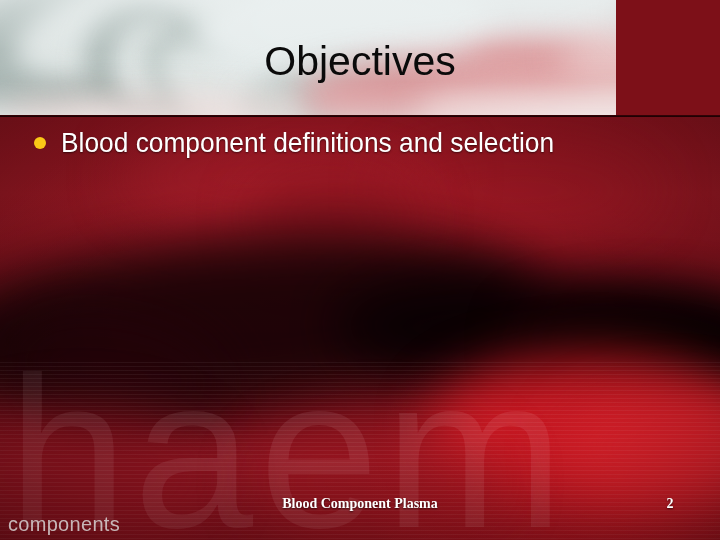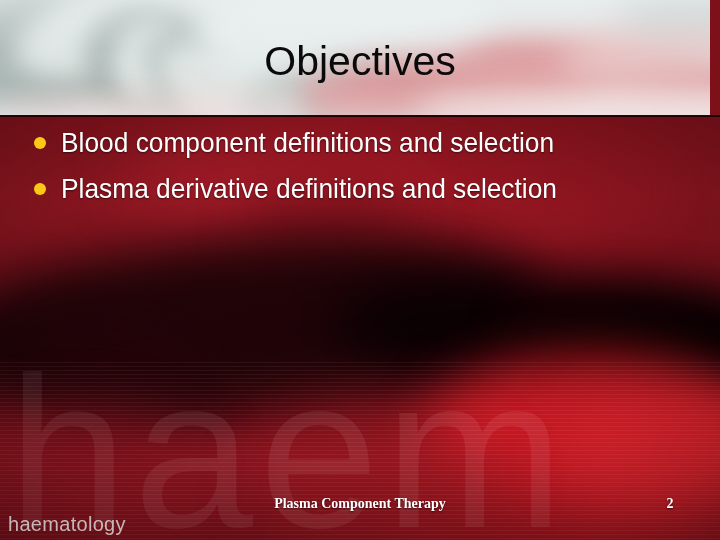--- a/index.html
+++ b/index.html
@@ -13,21 +13,21 @@
     height: 540px;
     overflow: hidden;
     font-family: "Liberation Sans", sans-serif;
     background: #7d1018;
   }
 
   
   .header {
     position: absolute;
     left: 0; top: 0;
-    width: 710px;
+    width: 616px;
     height: 117px;
     overflow: hidden;
     background: #e3e8e8;
   }
   
   .hdr-blob {
     position: absolute;
     border-radius: 50%;
     filter: blur(13px);
   }
@@ -281,27 +281,23 @@
     <div class="vignette"></div>
   </div>
 
   <div class="bullets">
 
     <div class="bullet-row">
       <span class="bullet-dot"></span>
       <span class="bullet-text">Blood component definitions and selection</span>
     </div>
 
-    <div class="bullet-row">
-      <span class="bullet-dot"></span>
-      <span class="bullet-text">Plasma derivative definitions and selection</span>
-    </div>
 
 
   </div>
 
-  <div class="footer-text">Plasma Component Therapy</div>
+  <div class="footer-text">Blood Component Plasma</div>
 
   <div class="page-number">2</div>
 
-  <div class="brand-mark">haematology</div>
+  <div class="brand-mark">components</div>
 
 </div>
 
 </body></html>

